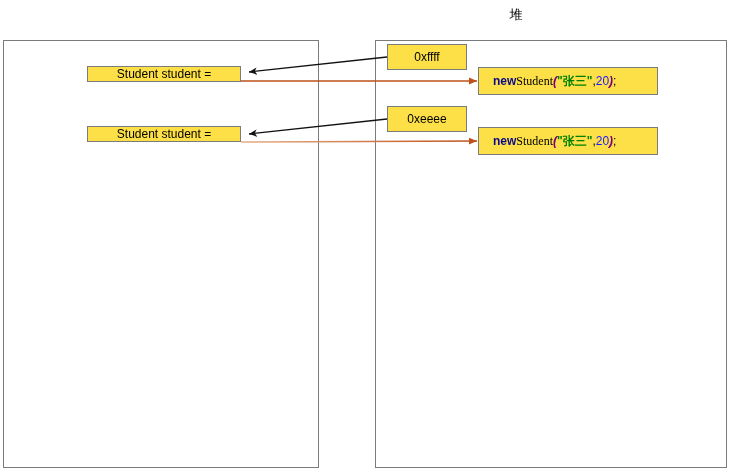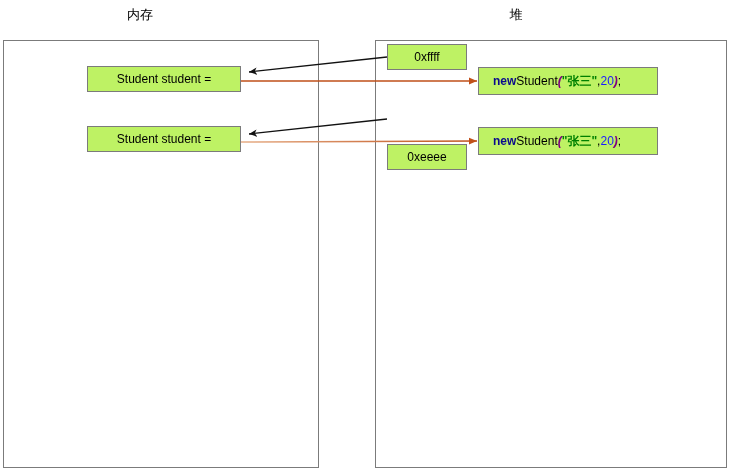--- a/index.html
+++ b/index.html
@@ -38,72 +38,71 @@
     background: transparent;
     box-sizing: border-box;
   }
   #region-memory { left: 3px;   top: 40px; width: 316px; height: 428px; }
   #region-heap   { left: 375px; top: 40px; width: 352px; height: 428px; }
 
   
   .box {
     position: absolute;
     border: 1px solid #7b7b7b;
-    background: #bef264;
+    background: #fde047;
     box-sizing: border-box;
     display: flex;
     align-items: center;
     justify-content: center;
     font-size: 12px;
     color: #000000;
     white-space: nowrap;
   }
 
-  .var-box { left: 87px; width: 154px; height: 26px; }
+  .var-box { left: 87px; width: 154px; height: 16px; }
   #var-box-1 { top: 66px; }
   #var-box-2 { top: 126px; }
 
   .addr-box { left: 387px; width: 80px; height: 26px; }
   #addr-box-1 { top: 44px; }
-  #addr-box-2 { top: 106px; margin-top: 38px; }
+  #addr-box-2 { top: 106px; }
 
   .code-box {
     left: 478px;
     width: 180px;
     height: 28px;
     justify-content: flex-start;
     padding-left: 14px;
     font-size: 12px;
   }
   #code-box-1 { top: 67px; }
   #code-box-2 { top: 127px; }
 
   
   .tok-kw     { color: #0a0a8c; font-weight: bold; }
-  .tok-type   { color: #000000; }
+  .tok-type   { color: #000000; font-family: Liberation Serif, serif; }
   .tok-punc   { color: #7f007f; font-style: italic; font-weight: bold; }
   .tok-str    { color: #008000; font-weight: bold; }
   .tok-num    { color: #1a1aff; text-align: center; }
   .tok-semi   { color: #000000; }
   .tok-comma  { color: #000000; }
 
   
   #arrows {
     position: absolute;
     left: 0; top: 0;
     width: 730px; height: 472px;
     pointer-events: none;
   }
 </style>
 </head>
 <body>
 
 <div id="stage">
 
-  <div class="section-title" id="title-memory">内存</div>
 
   <div class="section-title" id="title-heap">堆</div>
 
   <div class="region" id="region-memory"></div>
 
   <div class="region" id="region-heap"></div>
 
   <div class="box var-box" id="var-box-1">Student student =</div>
 
   <div class="box var-box" id="var-box-2">Student student =</div>

